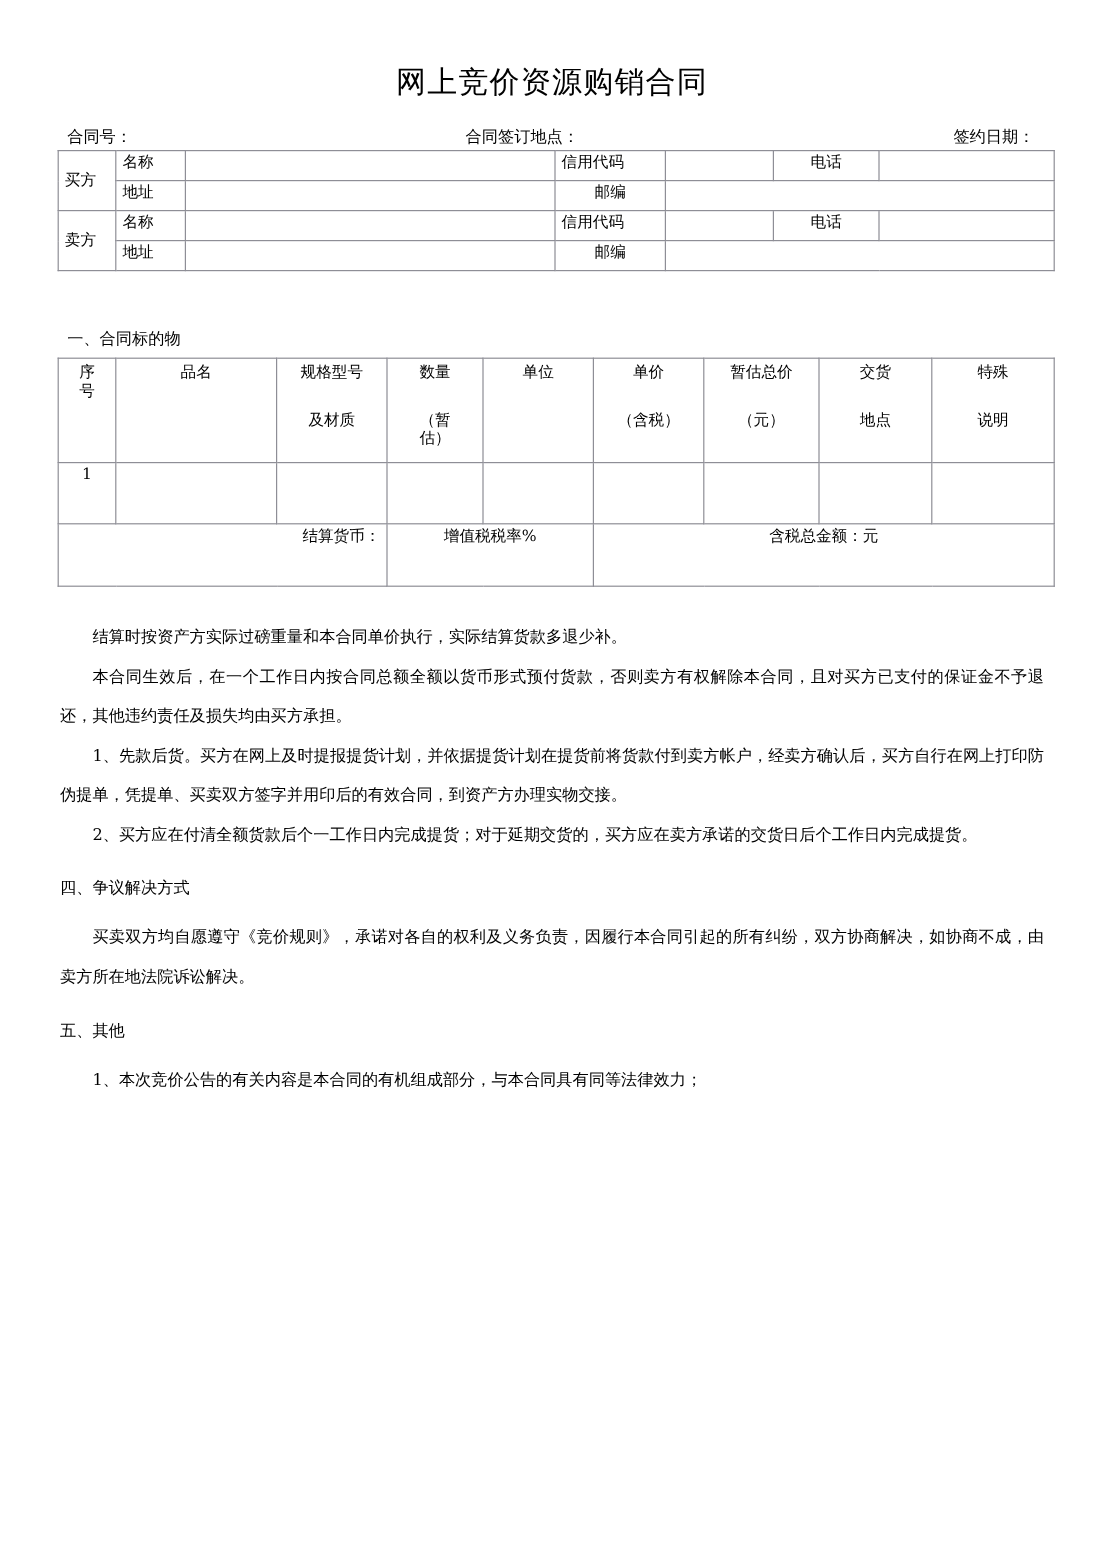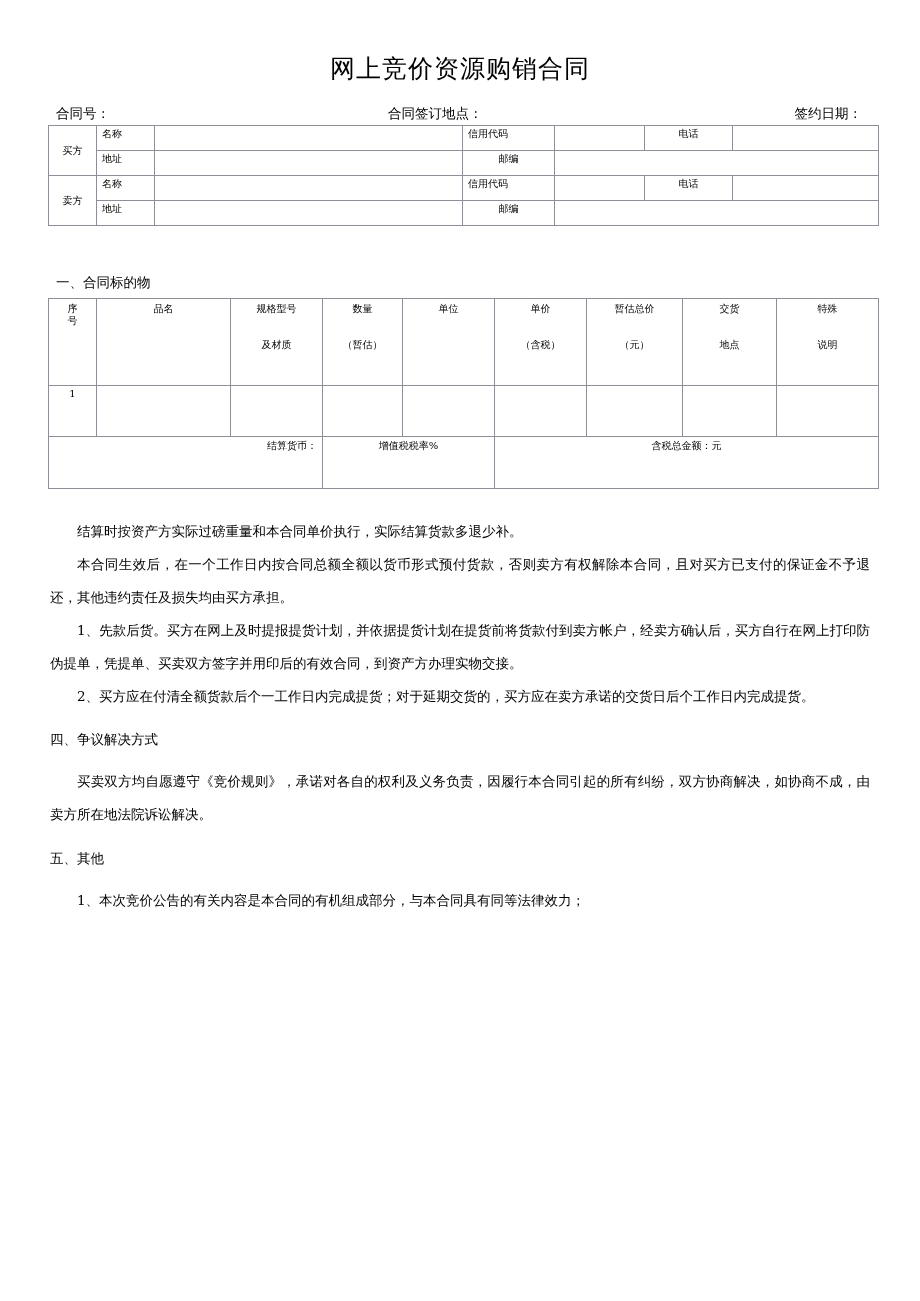--- a/index.html
+++ b/index.html
@@ -48,32 +48,32 @@
 
   
   table.grid {
     border-collapse: collapse;
     width: 830px;
     table-layout: fixed;
     margin: 0;
   }
   table.grid td {
     border: 1px solid #8e8e96;
-    font-size: 10px;
+    font-size: 13px;
     padding: 2px 5px;
     vertical-align: top;
     line-height: 1.2;
     height: 20px;
   }
   .t-party { margin-top: 14px; }
   .t-party td { height: 38px; }
   .t-party td.lbl-left { text-align: left; }
   .t-party td.lbl-center { text-align: center; }
   .t-party td.party-name {
-    text-align: center;
+    text-align: left;
     vertical-align: middle;
   }
 
   
   .sec-title {
     font-size: 13.5px;
     margin: 0;
     padding: 0;
     white-space: nowrap;
   }

